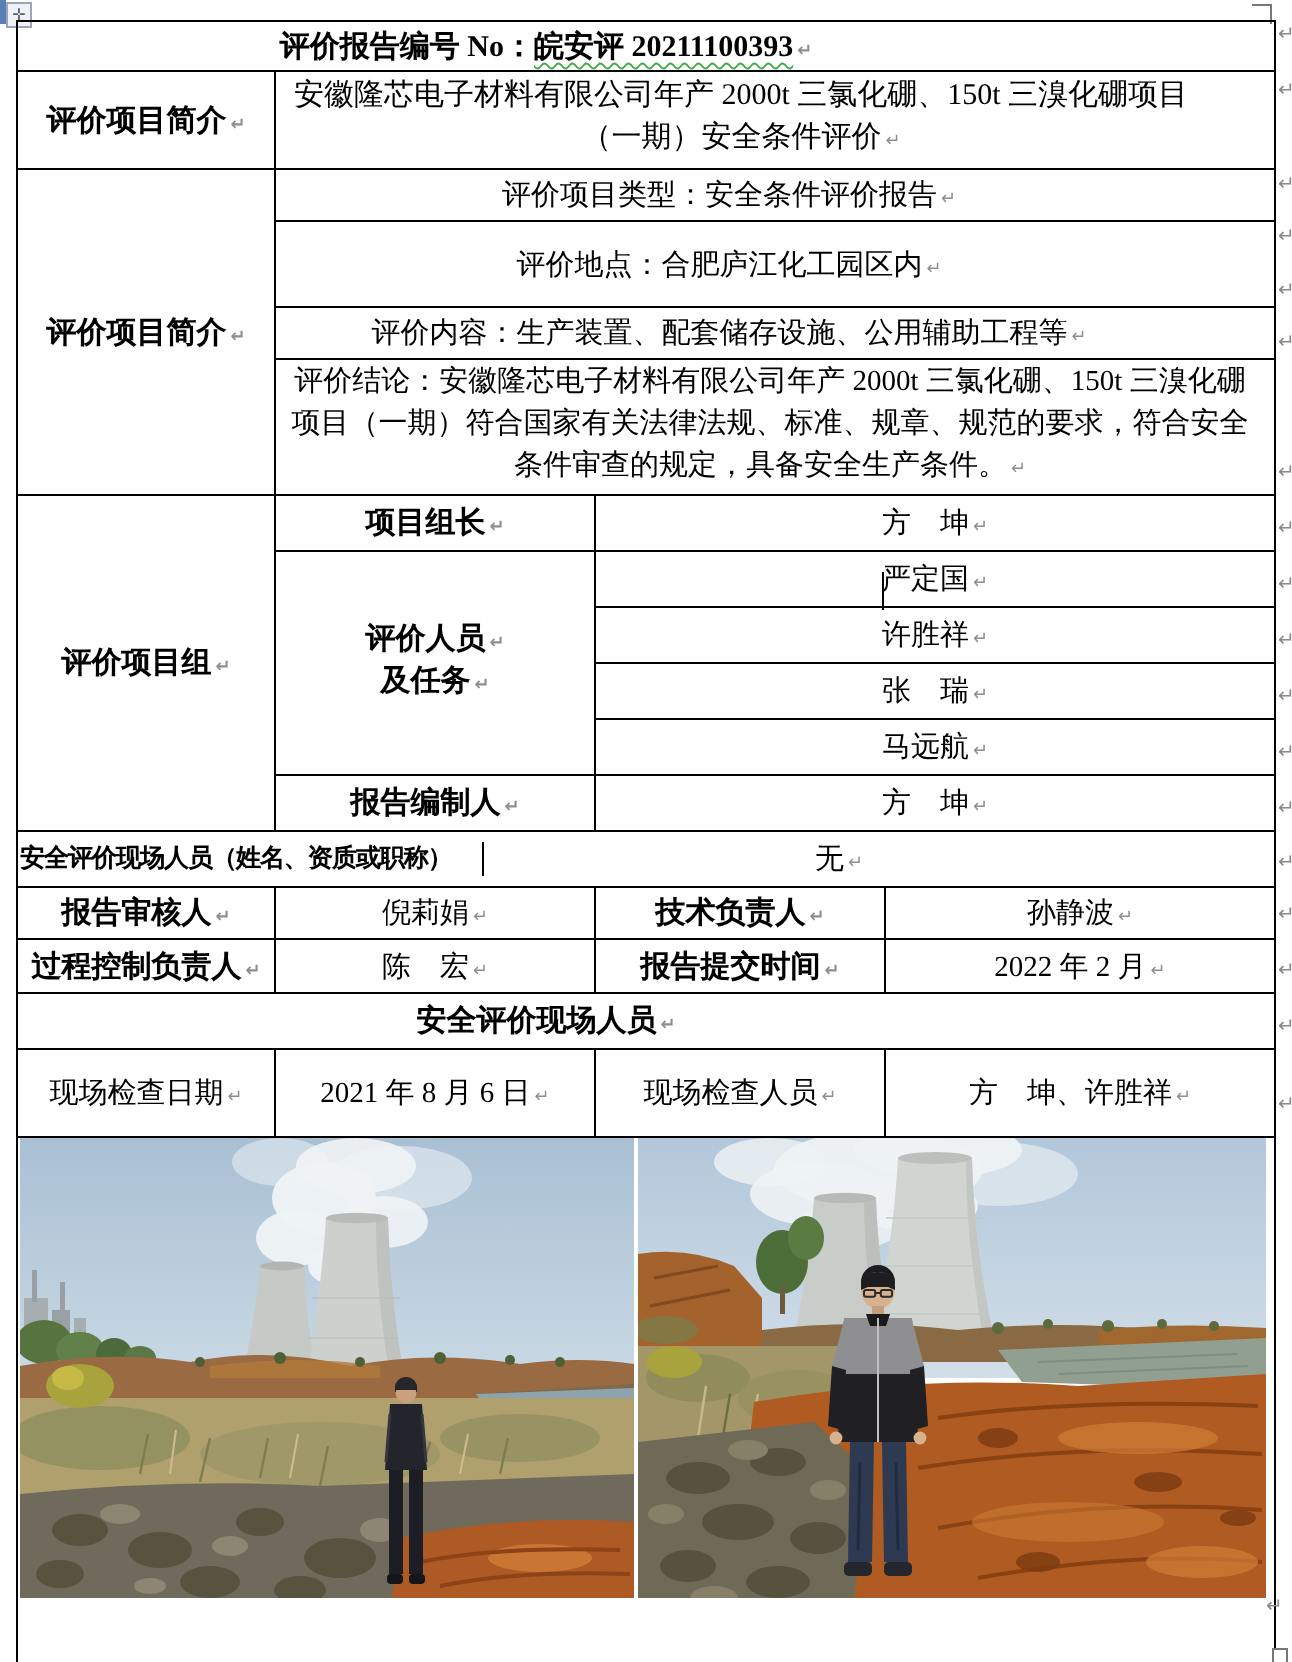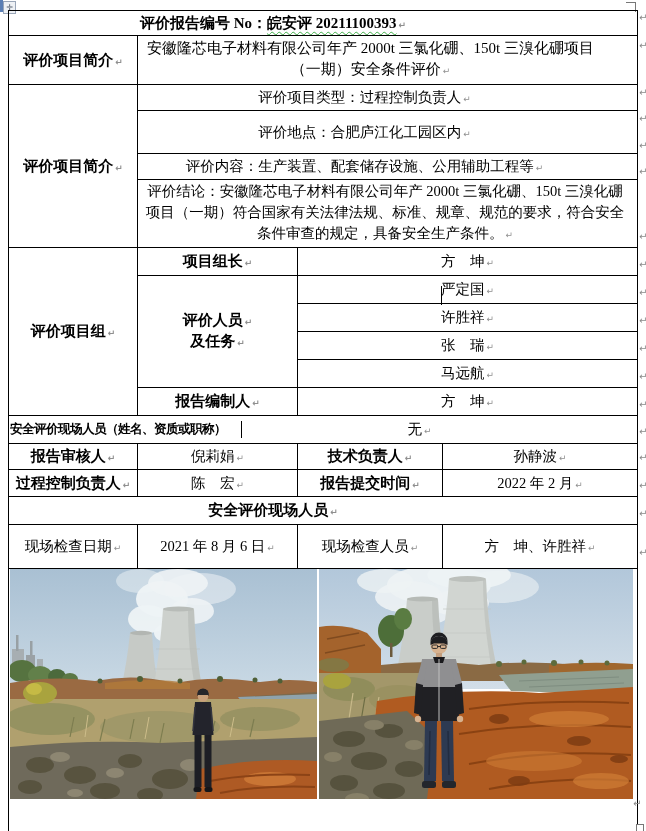--- a/index.html
+++ b/index.html
@@ -66,21 +66,21 @@
       </td>
     </tr>
 
     <tr style="height:47px">
       <td class="b fs15"><span>评价项目简介</span><span class="eoc">↵</span></td>
       <td colspan="3" class="name-val"><span>安徽隆芯电子材料有限公司年产 2000t 三氯化硼、150t 三溴化硼项目（一期）安全条件评价</span><span class="eoc">↵</span></td>
     </tr>
 
     <tr style="height:26px">
       <td rowspan="4" class="b fs15"><span>评价项目简介</span><span class="eoc">↵</span></td>
-      <td colspan="3" class="brief-val"><span>评价项目类型：过程控制负责人</span><span class="eoc">↵</span></td>
+      <td colspan="3" class="brief-val"><span>评价项目类型：安全条件评价报告</span><span class="eoc">↵</span></td>
     </tr>
     <tr style="height:43px">
       <td colspan="3" class="brief-val"><span>评价地点：合肥庐江化工园区内</span><span class="eoc">↵</span></td>
     </tr>
     <tr style="height:26px">
       <td colspan="3" class="brief-val"><span>评价内容：生产装置、配套储存设施、公用辅助工程等</span><span class="eoc">↵</span></td>
     </tr>
     <tr style="height:64px">
       <td colspan="3" class="concl"><span>评价结论：安徽隆芯电子材料有限公司年产 2000t 三氯化硼、150t 三溴化硼项目（一期）符合国家有关法律法规、标准、规章、规范的要求，符合安全条件审查的规定，具备安全生产条件。</span><span class="eoc">↵</span></td>
     </tr>

